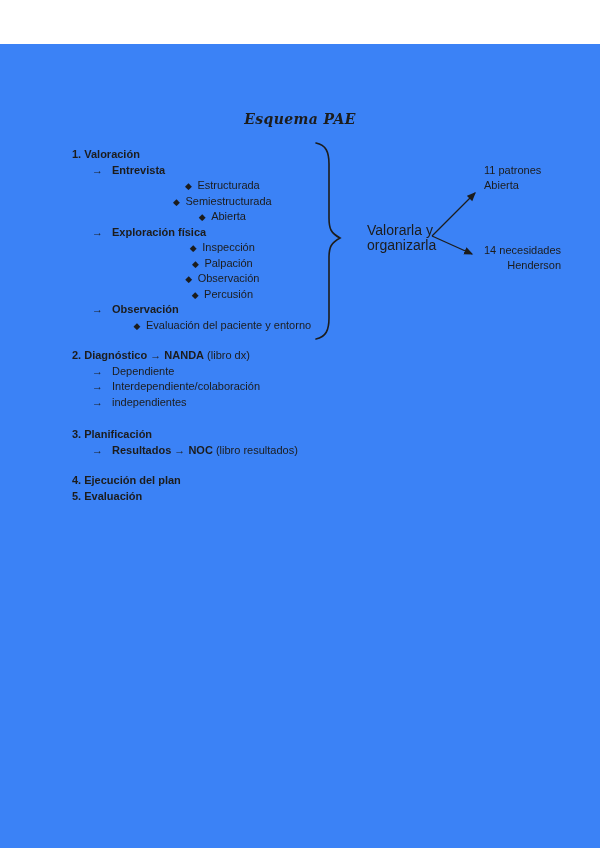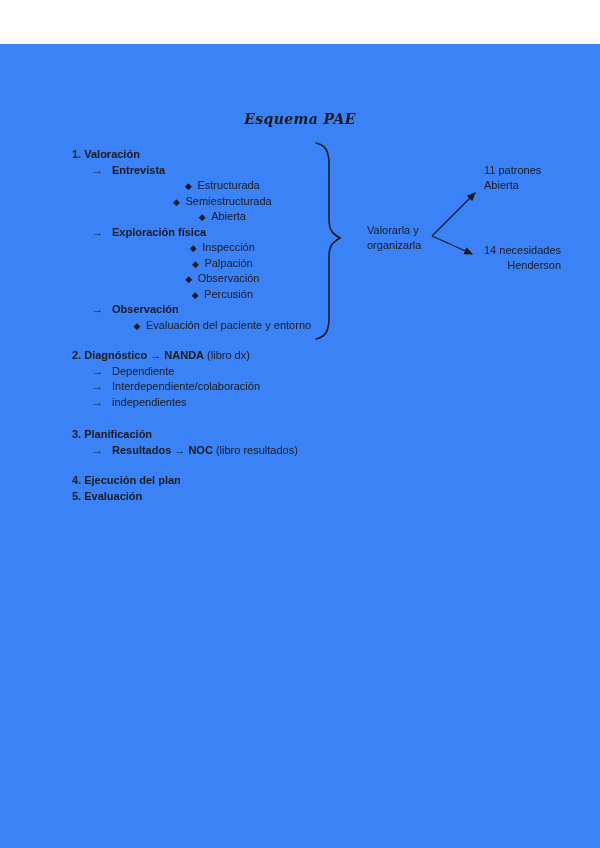--- a/index.html
+++ b/index.html
@@ -31,21 +31,21 @@
   .l1 { padding-left:20px; }
   .l2 { padding-left:56px;text-align:center; }
   .m { display:inline-block; }
   .m.arrow { width:20px; font-weight:bold; }
   .m.dia { width:18px; font-size:9px; }
   .fa { font-weight:normal; }
   .brace-svg { position:absolute; left:308px; top:97px; }
   .fan-svg { position:absolute; left:424px; top:138px; }
   .organize {
     position:absolute; left:367px; top:179px;
-    font-size:11px; line-height:15px;
+    font-size:14px; line-height:15px;
   }
   .organize .it { }
   .branch {
     position:absolute;
     font-size:11px; line-height:14.5px;
   }
   .branch.top { left:484px; top:119px; }
   .branch.bottom { left:484px; top:199px;text-align:right; }
 </style>
 </head>

